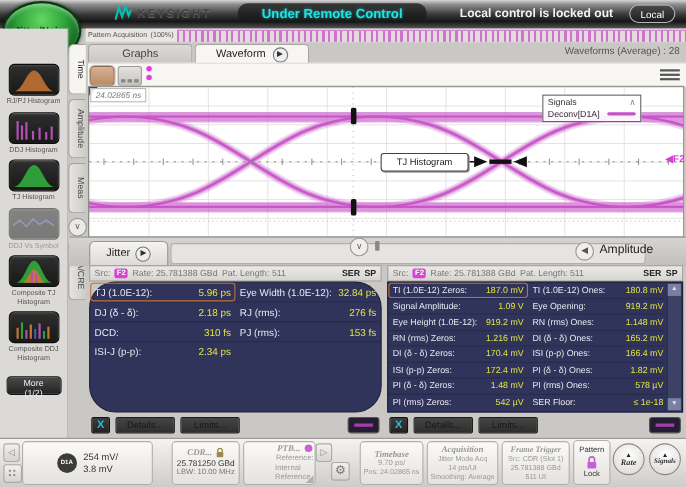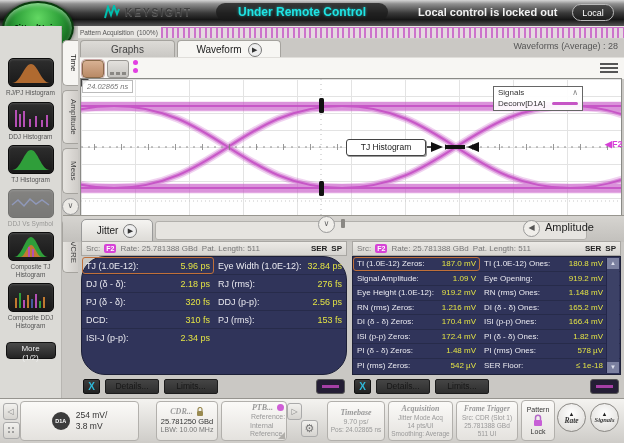--- a/index.html
+++ b/index.html
@@ -357,30 +357,20 @@
         <span class="ml">DJ (δ - δ):</span>
         <span class="mv">2.18 ps</span>
       </div>
     <div class="mcell">
         <span class="ml">RJ (rms):</span>
         <span class="mv">276 fs</span>
       </div>
   </div>
   <div class="mrow">
     <div class="mcell">
-        <span class="ml">PJ (δ - δ):</span>
-        <span class="mv">320 fs</span>
-      </div>
-    <div class="mcell">
-        <span class="ml">DDJ (p-p):</span>
-        <span class="mv">2.56 ps</span>
-      </div>
-  </div>
-  <div class="mrow">
-    <div class="mcell">
         <span class="ml">DCD:</span>
         <span class="mv">310 fs</span>
       </div>
     <div class="mcell">
         <span class="ml">PJ (rms):</span>
         <span class="mv">153 fs</span>
       </div>
   </div>
   <div class="mrow" style="border-bottom:none;">
     <div class="mcell">

